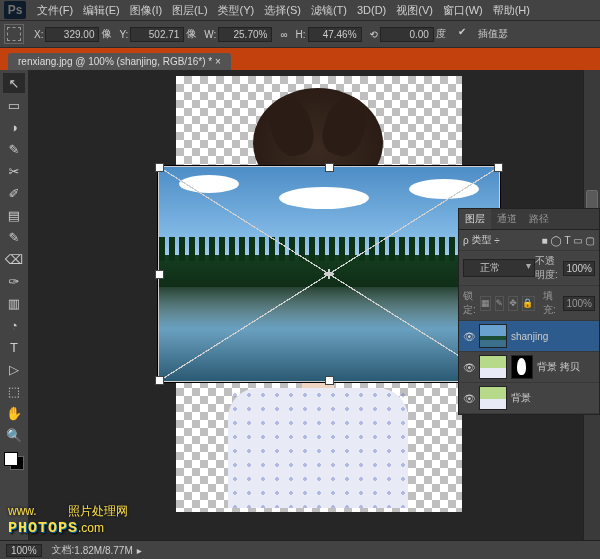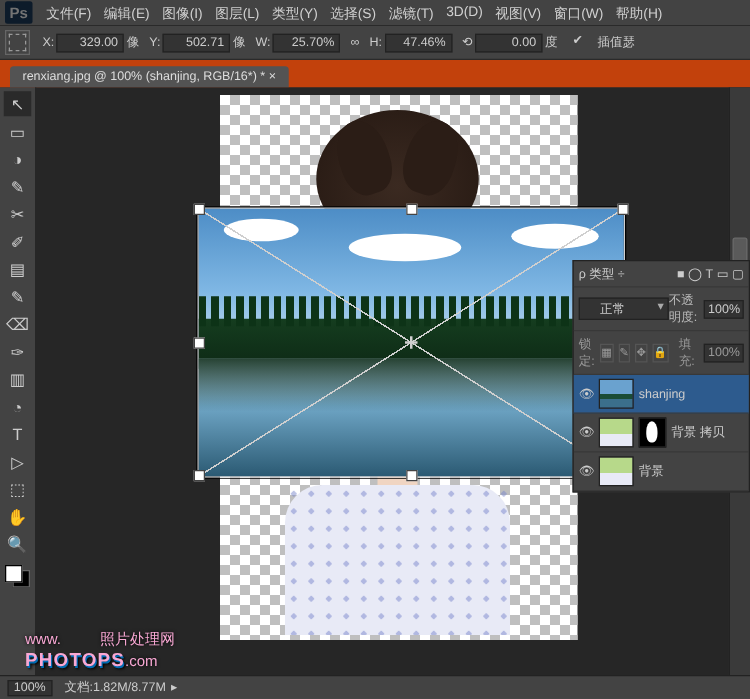--- a/index.html
+++ b/index.html
@@ -74,22 +74,22 @@
   .layer.active{background:#2d5b8e}
   .layer .eye{width:12px;text-align:center}
   .layer .thumb{width:26px;height:22px;background:#888;border:1px solid #222}
   .layer .mask{width:20px;height:22px;background:#000;border:1px solid #222;position:relative}
   .layer .mask::after{content:"";position:absolute;left:5px;top:2px;width:9px;height:17px;background:#fff;border-radius:50% 50% 40% 40%}
   .layer .name{flex:1;overflow:hidden;text-overflow:ellipsis;white-space:nowrap}
   .thumb.scene{background:linear-gradient(#6aa2cf 0 50%,#1a4c36 50% 70%,#3b6f8c 70% 100%)}
   .thumb.portrait{background:linear-gradient(180deg,#b7d98a 0 55%,#e8eaf6 55% 100%)}
   .status-bar{position:absolute;left:0;right:0;bottom:0;height:18px;background:#434343;border-top:1px solid #222;display:flex;align-items:center;font-size:10px;color:#ccc;padding:0 6px}
   .status-bar .zoom{background:#333;border:1px solid #222;padding:0 4px;margin-right:10px}
-  .watermark{position:absolute;left:20px;bottom:22px;color:#f9a8d4;font-size:12px;text-shadow:0 0 3px #000}
-  .watermark .brand{font-family:Liberation Sans, sans-serif;font-weight:bold;letter-spacing:1px;font-size:15px;text-shadow:1px 1px 0 #006bb3,2px 2px 2px #000}
+  .watermark{position:absolute;left:8px;bottom:22px;color:#fde047;font-size:12px;text-shadow:0 0 3px #000}
+  .watermark .brand{font-family:Liberation Mono, monospace;font-weight:bold;letter-spacing:1px;font-size:15px;text-shadow:1px 1px 0 #006bb3,2px 2px 2px #000}
   .vscroll{position:absolute;top:70px;right:0;width:16px;height:calc(100% - 88px);background:#3a3a3a;border-left:1px solid #222}
   .vscroll .sthumb{position:absolute;left:2px;right:2px;top:120px;height:120px;background:#5a5a5a;border:1px solid #6b6b6b;border-radius:2px}
 </style>
 </head>
 <body>
 
 <div class="menubar">
   <div class="logo">Ps</div>
   <div class="menu-item">文件(F)</div>
   <div class="menu-item">编辑(E)</div>
@@ -196,20 +196,25 @@
       <div class="handle h-se"></div>
     </div>
   </div>
 </div>
 
 <div class="vscroll">
   <div class="sthumb"></div>
 </div>
 
 <div class="panel">
+  <div class="tabbar">
+    <div class="ptab active">图层</div>
+    <div class="ptab">通道</div>
+    <div class="ptab">路径</div>
+  </div>
   <div class="row">
     <span>ρ</span>&nbsp;
     <span>类型</span>&nbsp;
     <span>÷</span>
     <span style="flex:1"></span>
     <span>■</span>&nbsp;
     <span>◯</span>&nbsp;
     <span>T</span>&nbsp;
     <span>▭</span>&nbsp;
     <span>▢</span>

